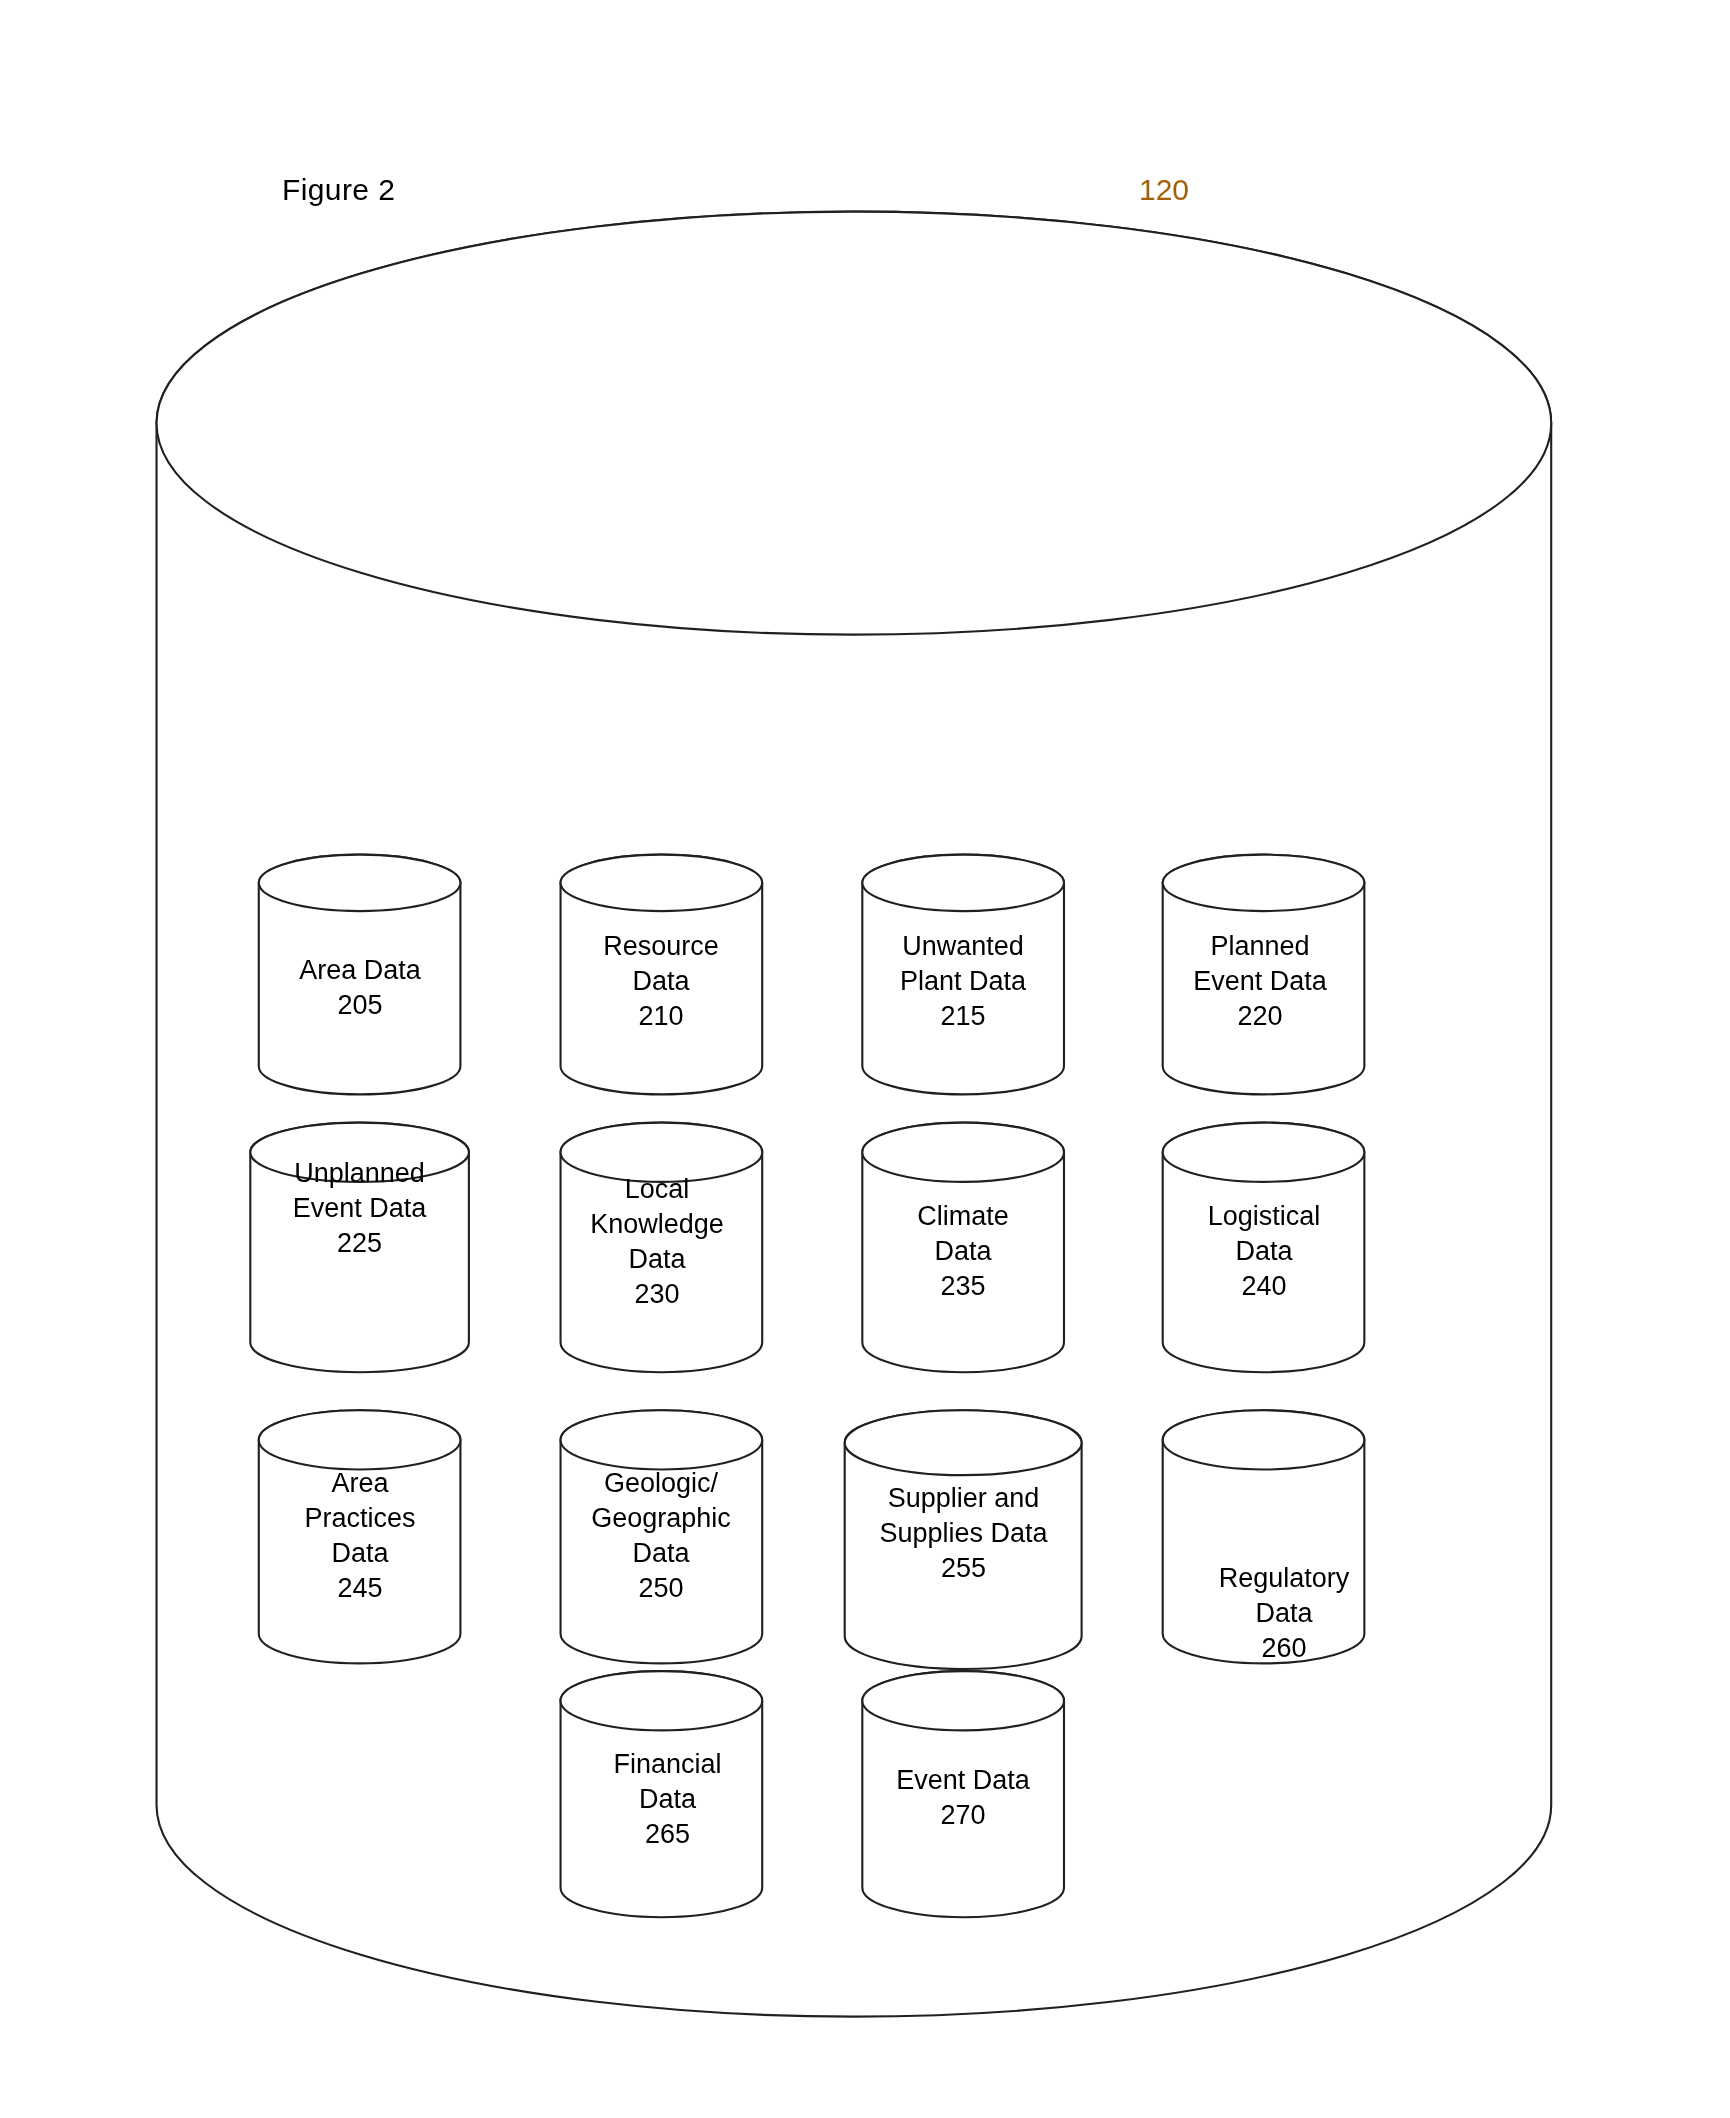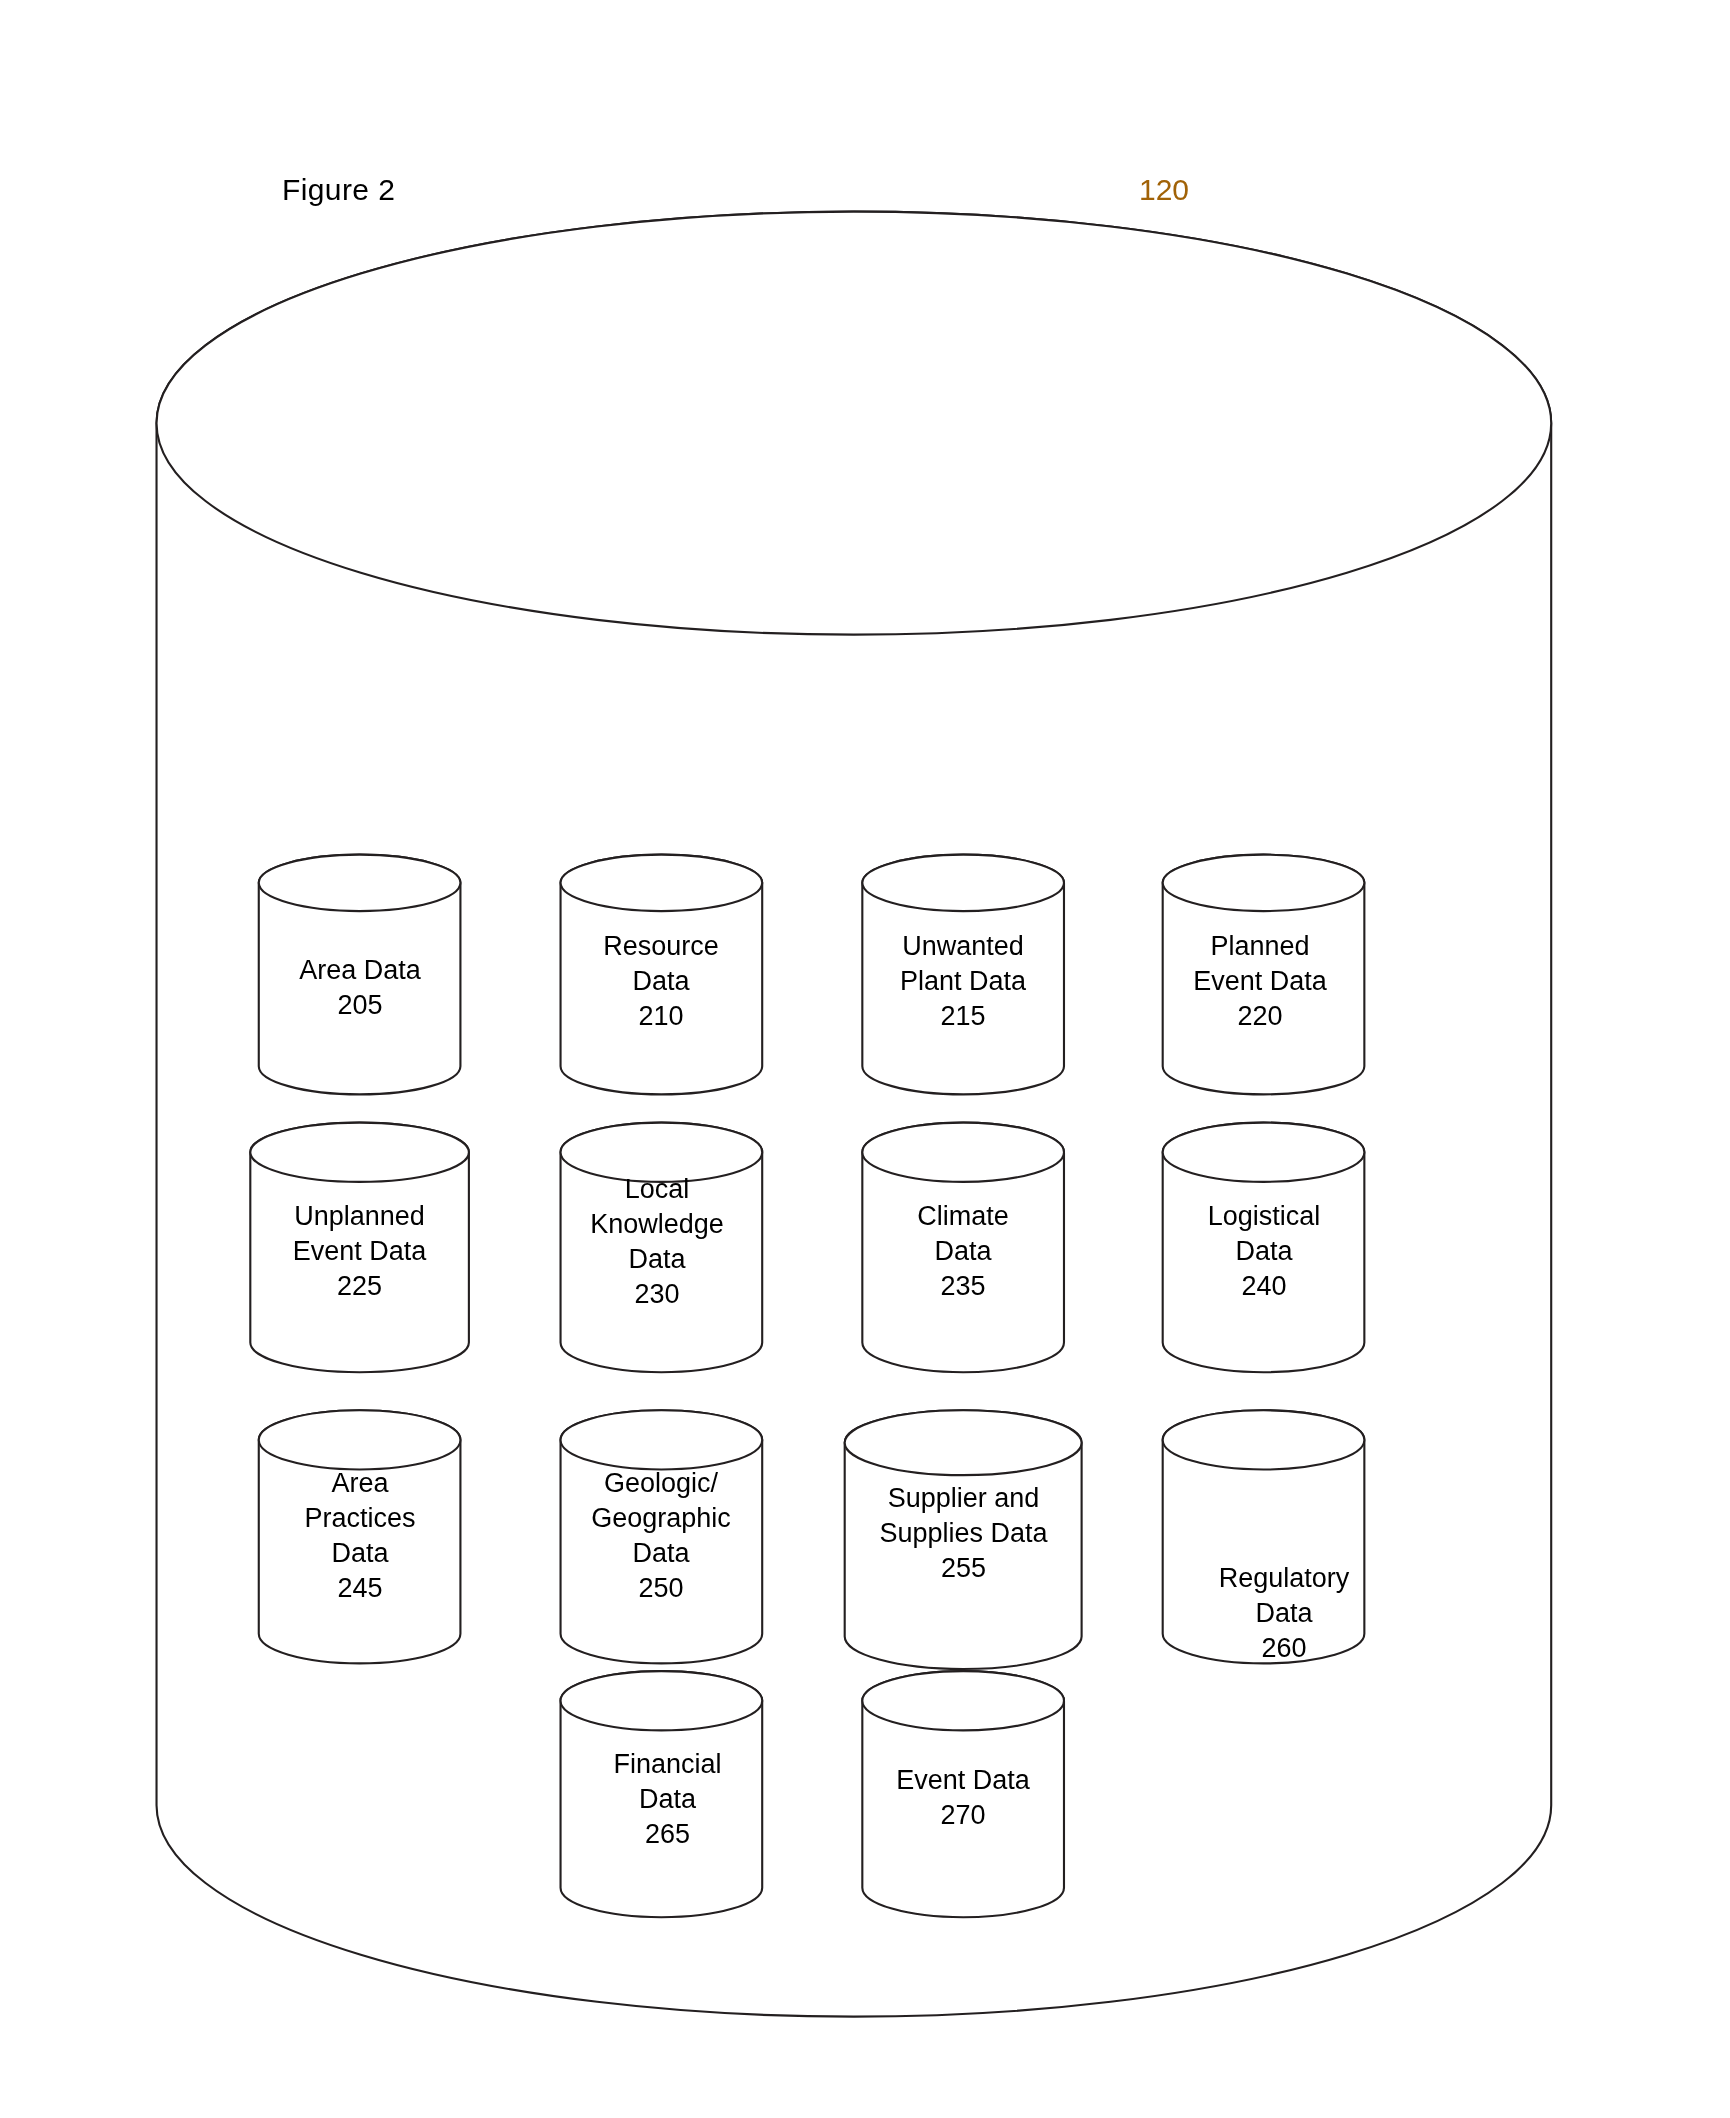--- a/index.html
+++ b/index.html
@@ -139,21 +139,21 @@
       <div class="store-label" style="left: 862px; top: 929px; width: 202px;">
         <span>Unwanted</span>
         <span>Plant Data</span>
         <span>215</span>
       </div>
       <div class="store-label" style="left: 1163px; top: 929px; width: 194px;">
         <span>Planned</span>
         <span>Event Data</span>
         <span>220</span>
       </div>
-      <div class="store-label" style="left: 250px; top: 1199px; width: 219px;">
+      <div class="store-label" style="left: 250px; top: 1156px; width: 219px;">
         <span>Unplanned</span>
         <span>Event Data</span>
         <span>225</span>
       </div>
       <div class="store-label" style="left: 560px; top: 1172px; width: 194px;">
         <span>Local</span>
         <span>Knowledge</span>
         <span>Data</span>
         <span>230</span>
       </div>

